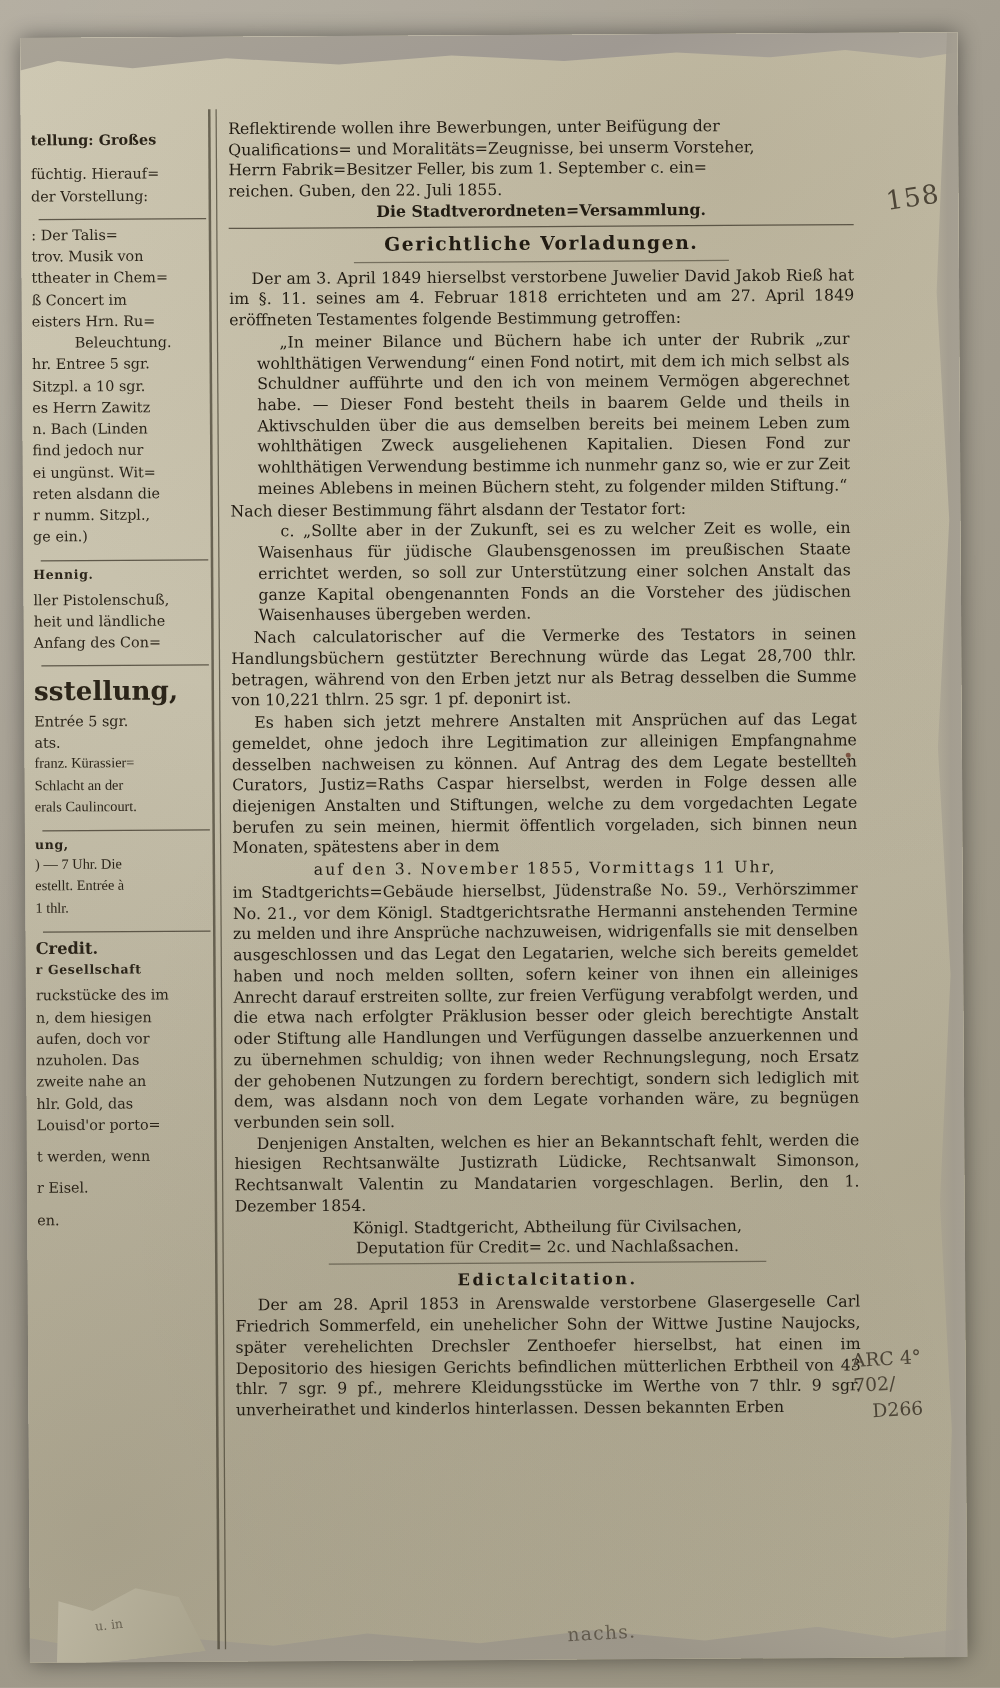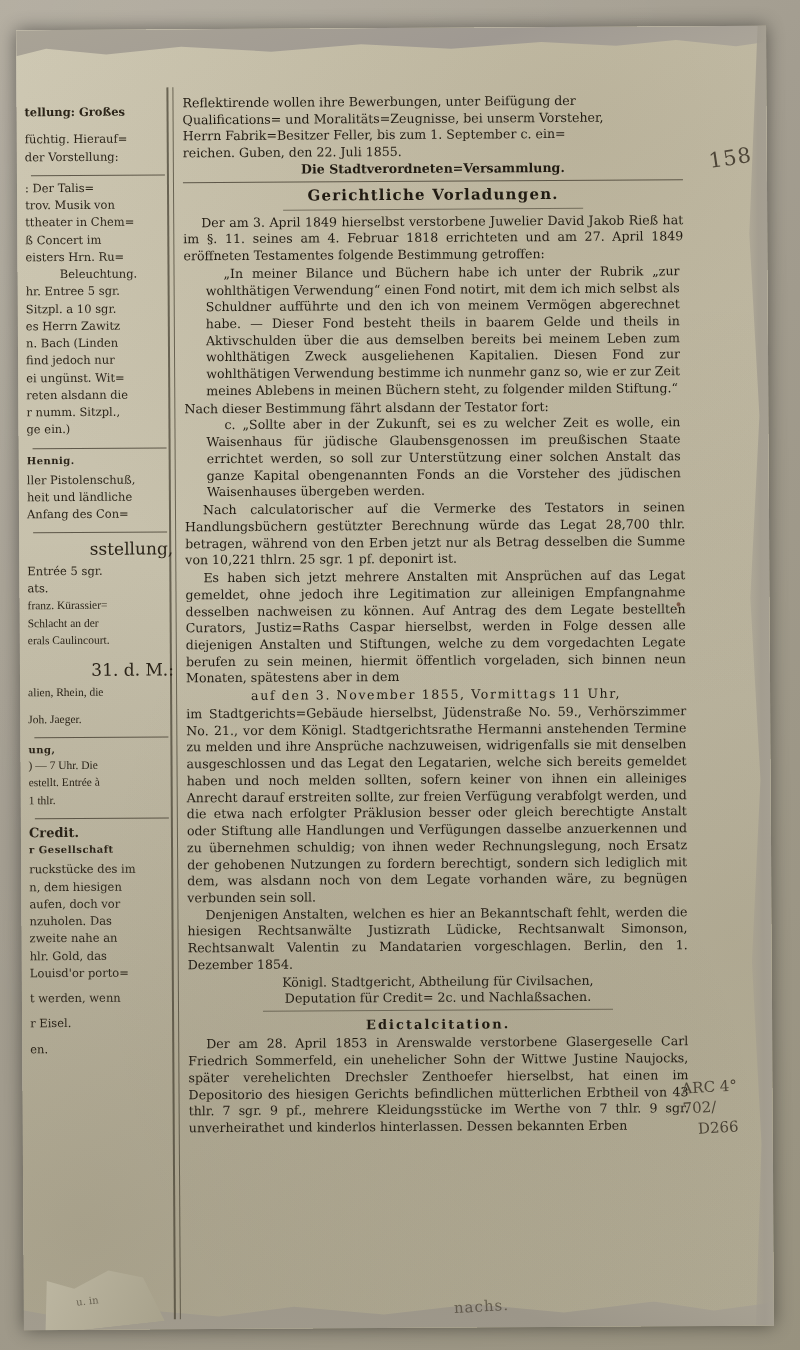--- a/index.html
+++ b/index.html
@@ -80,21 +80,21 @@
   .quote{margin:0 0 1px 0;text-indent:18px;}
   .spaced{letter-spacing:1.6px;}
   .hrule{
     height:1px;background:#43 3d31;background:#433d31;opacity:.8;margin:3px 0 4px 0;
   }
   .hrule.thin{height:1px;opacity:.6;}
   .hrule.short{width:92%;margin-left:auto;margin-right:auto;}
   
   .lblk{margin-bottom:9px;}
   .lbig{font-size:10px;font-weight:bold;letter-spacing:.5px;}
-  .lbig2{font-size:17px;font-weight:normal;text-align:right;}
+  .lbig2{font-size:21px;font-weight:bold;}
   .lmid{font-size:13px;font-weight:bold;}
   .lsans{font-family:"Liberation Serif", serif;}
   
   .hand{
     position:absolute;color:#3a3226;
     font-family:"DejaVu Serif", serif;
     transform:rotate(-4deg);
     opacity:.85;
   }
   #hand-page{left:692px;top:120px;font-size:21px;letter-spacing:1px;transform:rotate(-8deg);}
@@ -172,26 +172,20 @@
       <div class="lblk">
         <div class="lbig2">sstellung,</div>
         <div>Entrée 5 sgr.</div>
         <div>ats.</div>
         <div class="lsans">franz. Kürassier=</div>
         <div class="lsans">Schlacht an der</div>
         <div class="lsans">erals Caulincourt.</div>
       </div>
 
 
-      <div class="lblk">
-        <div class="lbig2">31. d. M.:</div>
-        <div class="lsans">alien, Rhein, die</div>
-        <div style="height:10px"></div>
-        <div class="lsans">Joh. Jaeger.</div>
-      </div>
 
       <div class="hrule short"></div>
 
       <div class="lblk">
         <div class="lbig">ung,</div>
         <div class="lsans">) — 7 Uhr.  Die</div>
         <div class="lsans">estellt.  Entrée à</div>
         <div class="lsans">1 thlr.</div>
       </div>
 

